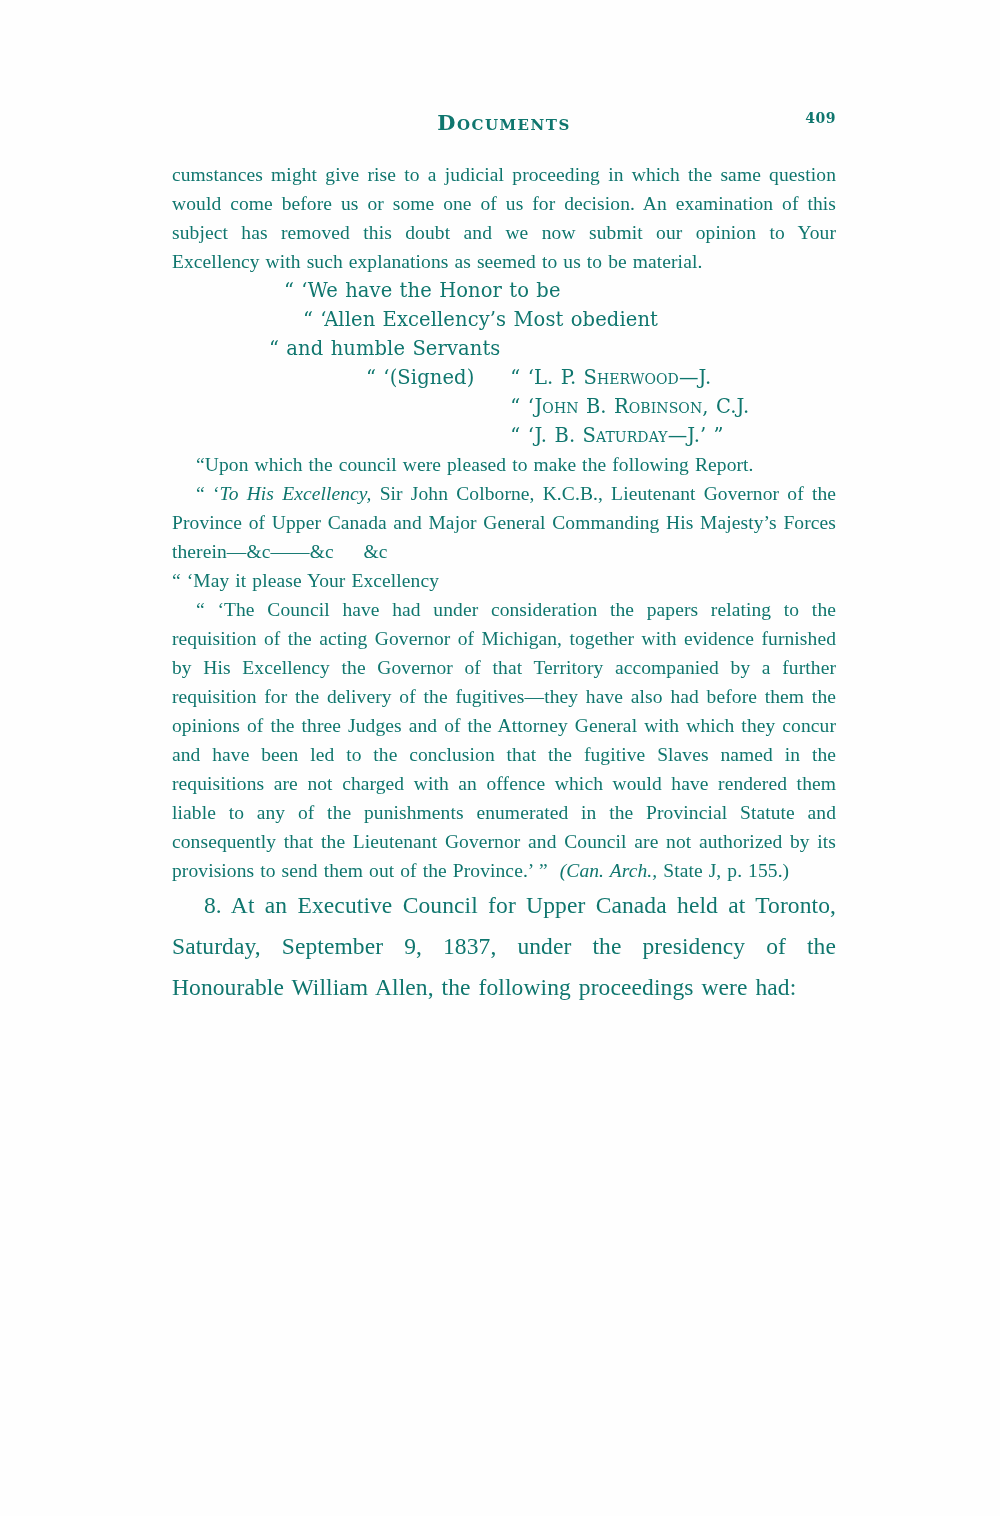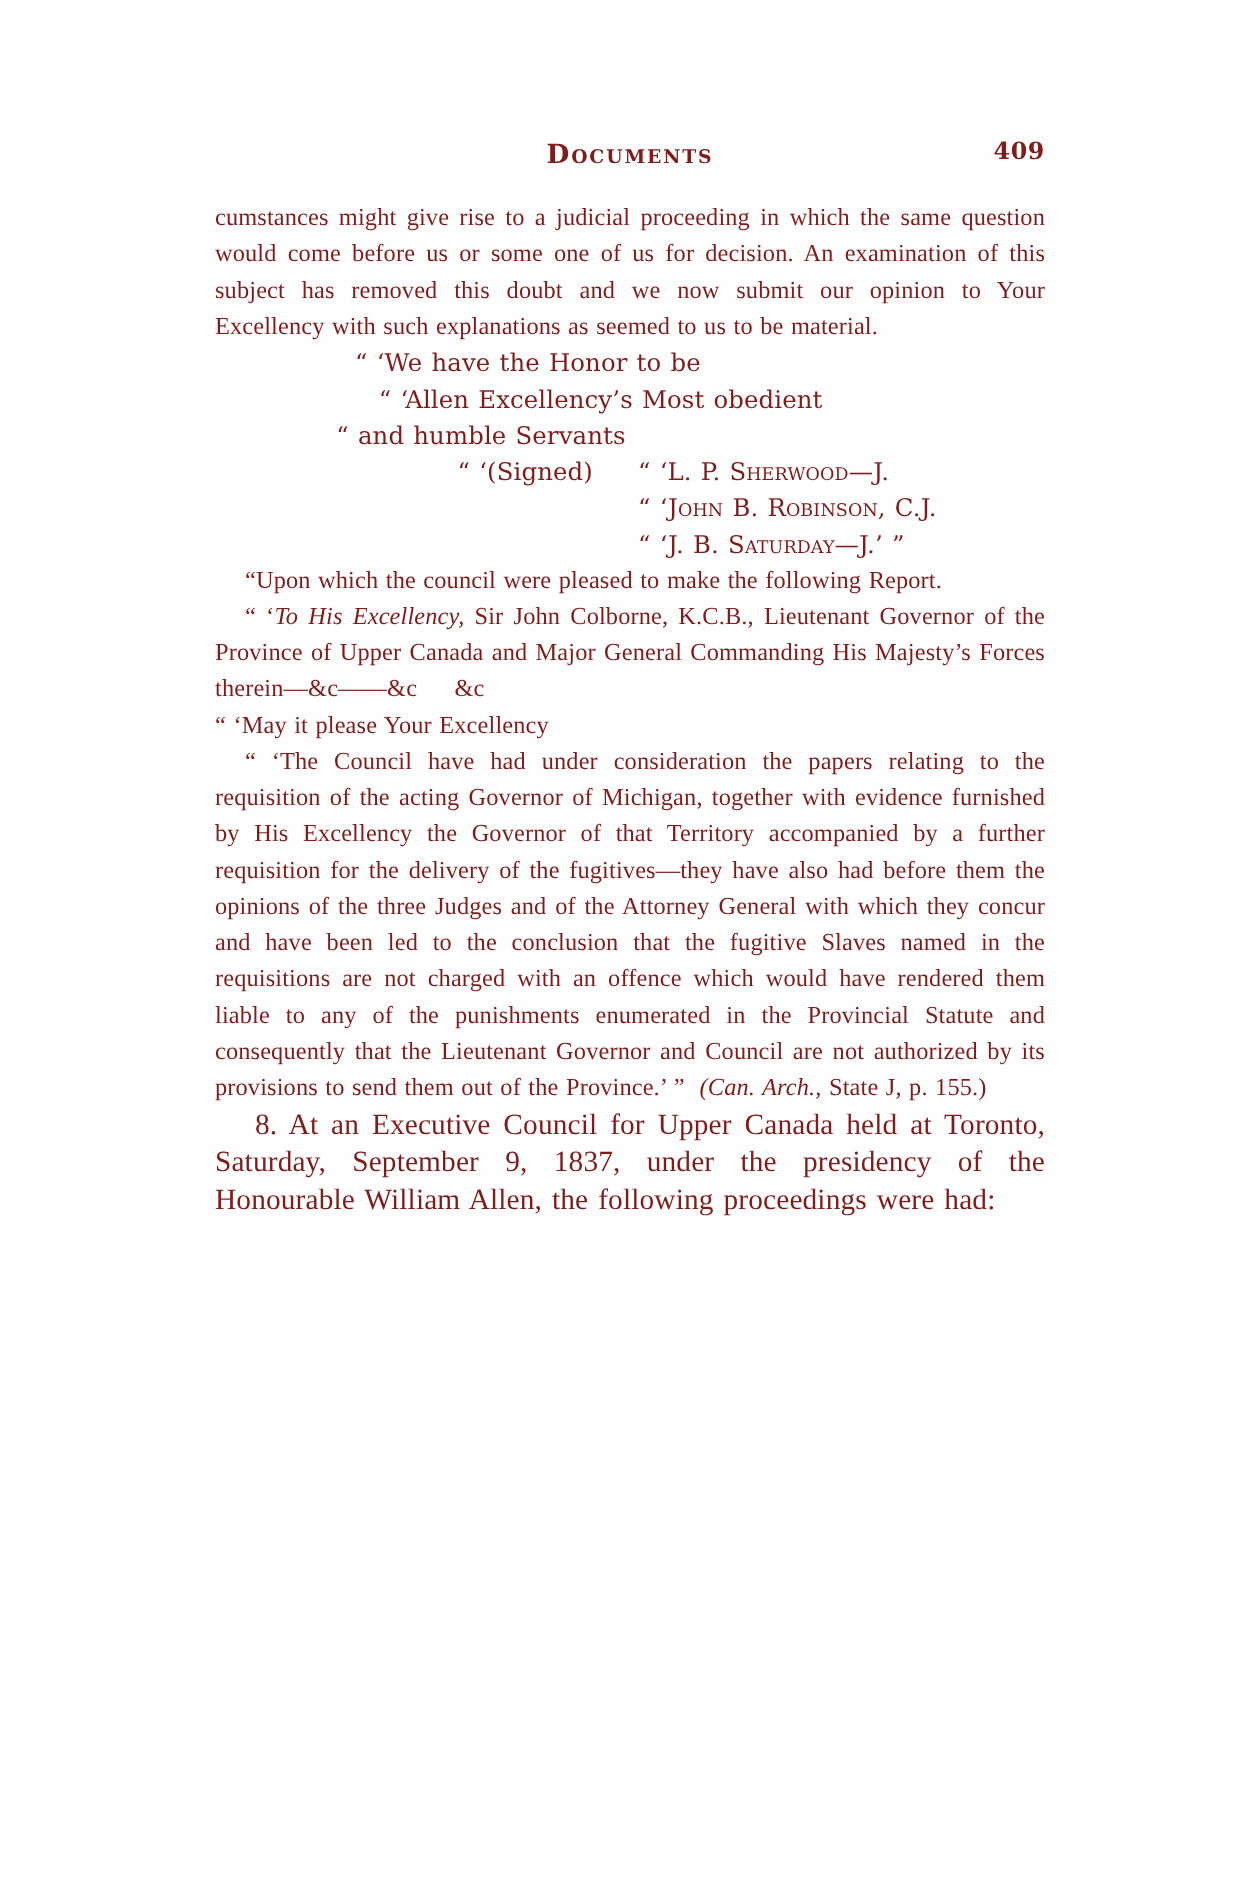--- a/index.html
+++ b/index.html
@@ -3,21 +3,21 @@
 <meta charset="utf-8">
 <style>
   * { margin: 0; padding: 0; box-sizing: border-box; }
   html, body { background: #ffffff; }
   .page {
     position: relative;
     width: 1000px;
     height: 1516px;
     background: #fefefe;
     font-family: "DejaVu Serif", "Liberation Serif", serif;
-    color: #7f1d1d;
+    color: #0f766e;
     overflow: hidden;
   }
   .running-head {
     position: absolute;
     top: 110px;
     left: 172px;
     width: 664px;
     height: 30px;
   }
   .head-title {
@@ -26,21 +26,21 @@
     text-align: center;
     font-variant: small-caps;
     font-size: 21px;
     font-weight: bold;
     letter-spacing: 1.5px;
   }
   .page-num {
     position: absolute;
     right: 0;
     top: 0;
-    font-size: 19px;
+    font-size: 14px;
     font-weight: bold;
     letter-spacing: 0.5px;
   }
   .text-block {
     position: absolute;
     top: 160px;
     left: 172px;
     width: 664px;
     font-size: 19.5px;
     line-height: 29px;
@@ -55,21 +55,21 @@
   .sig-line-2 { margin-left: 131px; }
   .sig-line-3 { margin-left: 97px; }
   .signed-row { margin-left: 194px; display: flex; align-items: flex-start; }
   .signed-label { flex: none; }
   .names-col { margin-left: 36px; }
   .sc { font-variant: small-caps; }
   .gap-sm { margin-top: 17px; }
   .section8 {
     margin-top: 24px;
     font-size: 23.5px;
-    line-height: 30px;
+    line-height: 41px;
     text-indent: 32px;
     word-spacing: 2px;
   }
   .read-report { margin-top: 19px; }
   em { font-style: italic; margin-top: 17px; }
 </style>
 </head>
 <body>
 
 <div class="page">

